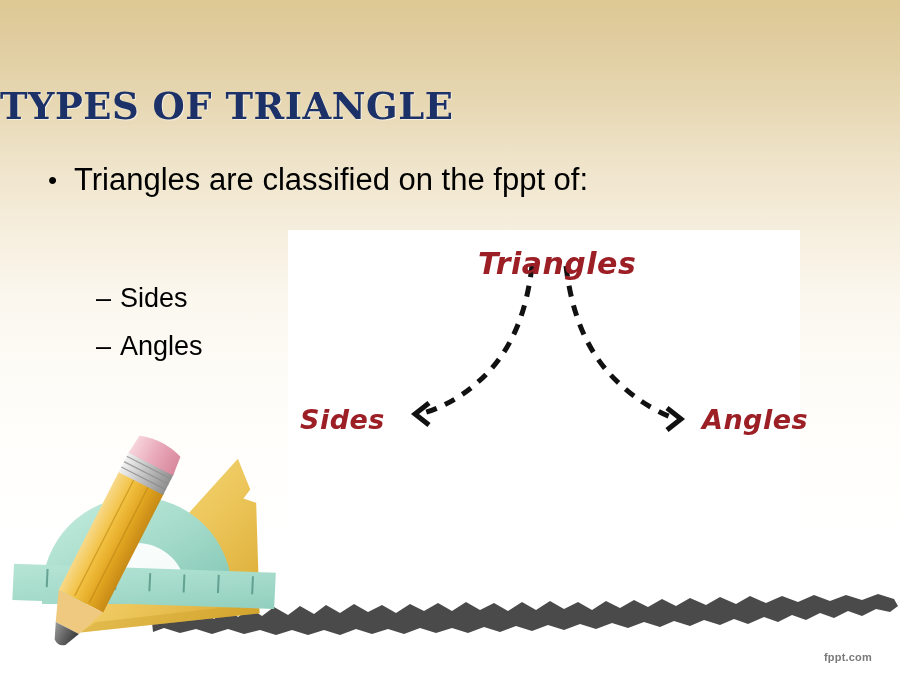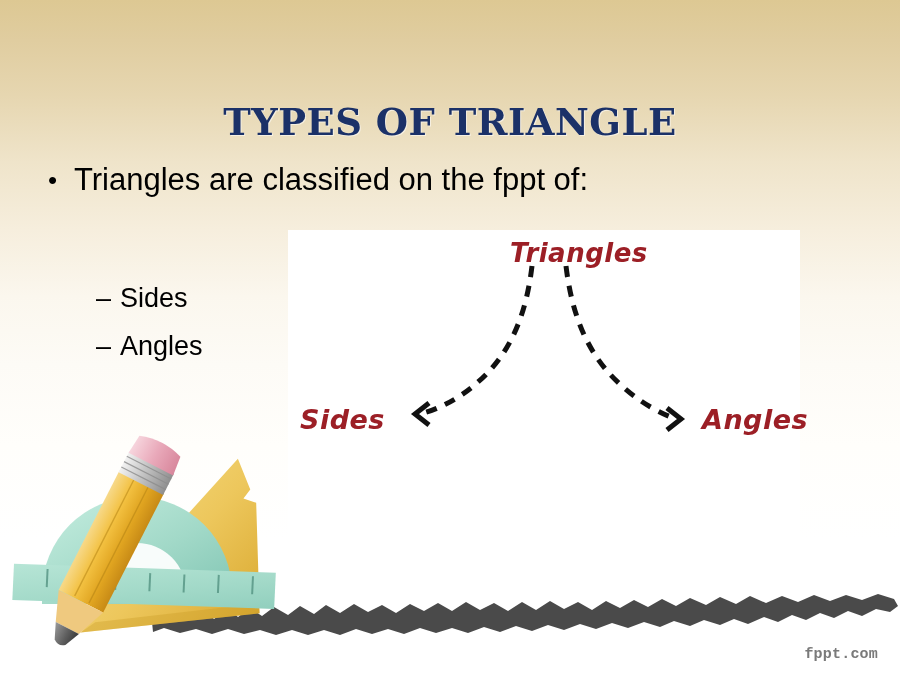--- a/index.html
+++ b/index.html
@@ -23,24 +23,24 @@
         #fbf7ee 44%,
         #fdfbf6 54%,
         #fffefb 66%,
         #ffffff 80%,
         #ffffff 100%);
   }
 
   
   .title {
     position: absolute;
-    top: 100px;
+    top: 84px;
     left: 0;
     width: 900px;
-    text-align: center;
+    text-align: left;
     font-family: "DejaVu Serif", serif;
     font-size: 37px;
     font-weight: bold;
     font-variant: small-caps;
     letter-spacing: 0.5px;
     color: #1b3168;
     text-shadow: 1px 1px 0 rgba(255,255,255,0.55);
     white-space: nowrap;
   }
 
@@ -102,23 +102,22 @@
     position: absolute;
     font-family: "DejaVu Sans", sans-serif;
     font-weight: bold;
     font-style: italic;
     color: #9c1f26;
     white-space: nowrap;
     letter-spacing: 0.5px;
   }
   .lbl-triangles {
     left: 190px;
-    top: 8px;
-    font-size: 26px;
-    margin-left: 32px;
+    top: 16px;
+    font-size: 30px;
   }
   .lbl-sides {
     left: 12px;
     top: 174px;
     font-size: 27px;
   }
   .lbl-angles {
     left: 414px;
     top: 174px;
     font-size: 27px;
@@ -138,24 +137,24 @@
     position: absolute;
     left: 0px;
     top: 432px;
     width: 300px;
     height: 226px;
   }
 
   
   .watermark {
     position: absolute;
-    right: 22px;
+    right: 28px;
     bottom: 12px;
-    font-family: Liberation Mono, monospace;
-    font-size: 15px;
+    font-family: Liberation Sans, sans-serif;
+    font-size: 11px;
     font-weight: bold;
     color: #7a7a7a;
     letter-spacing: 0.2px;
   }
 </style>
 </head>
 <body>
 
 <div class="slide">
 

